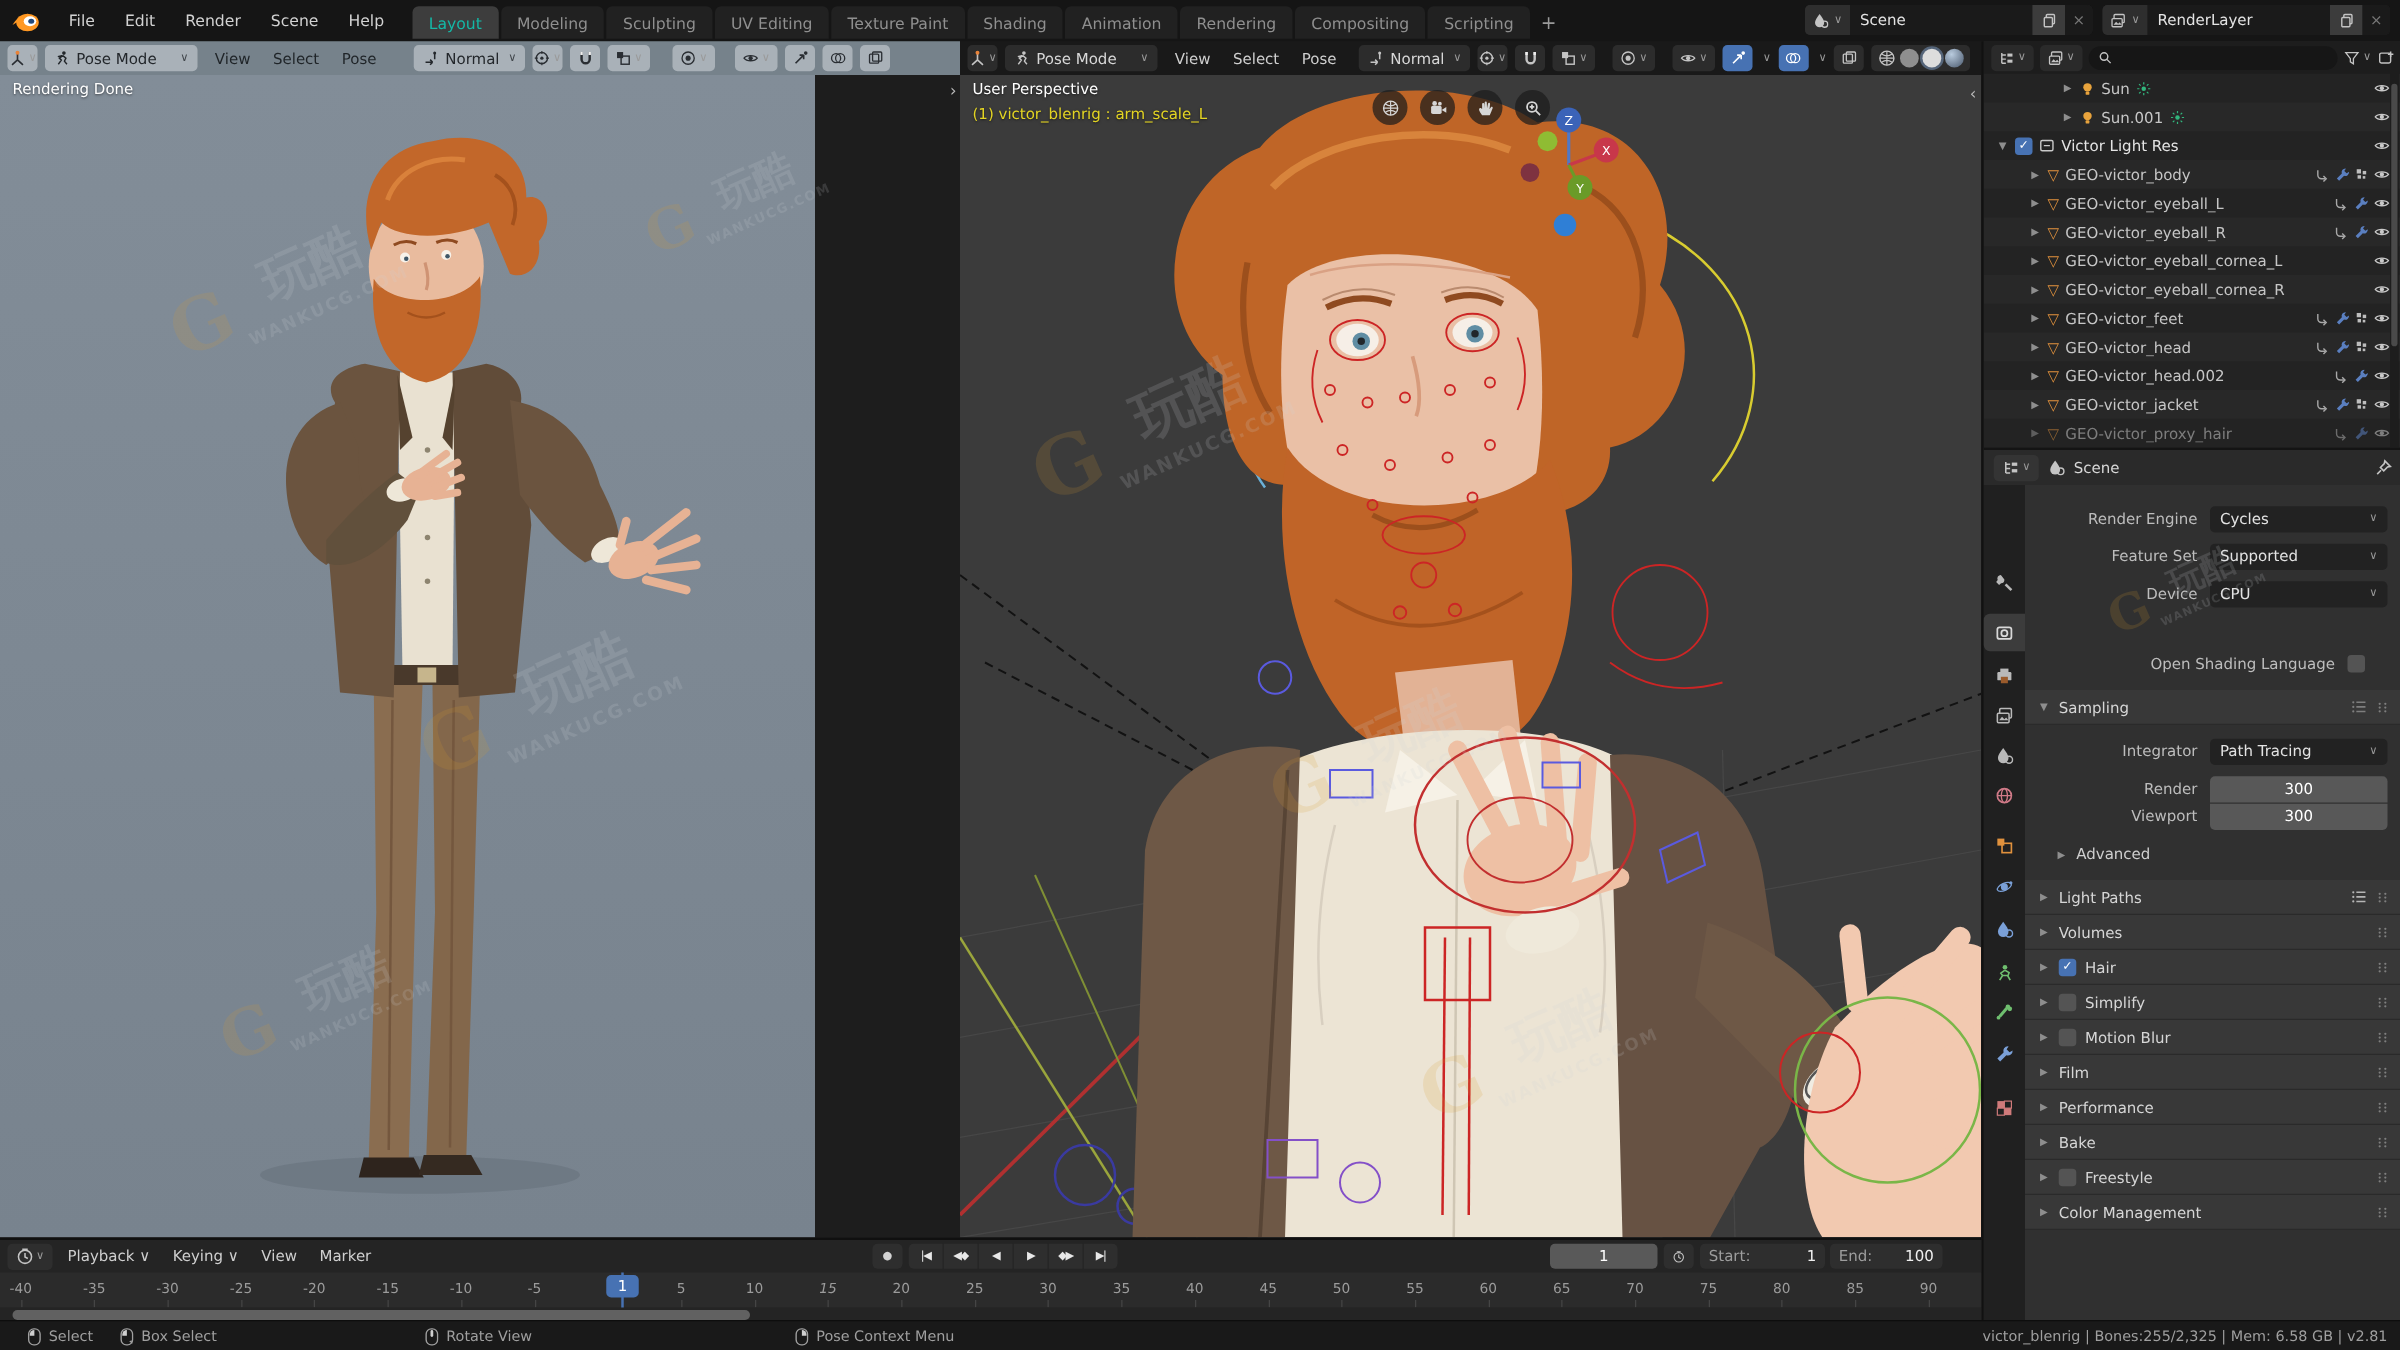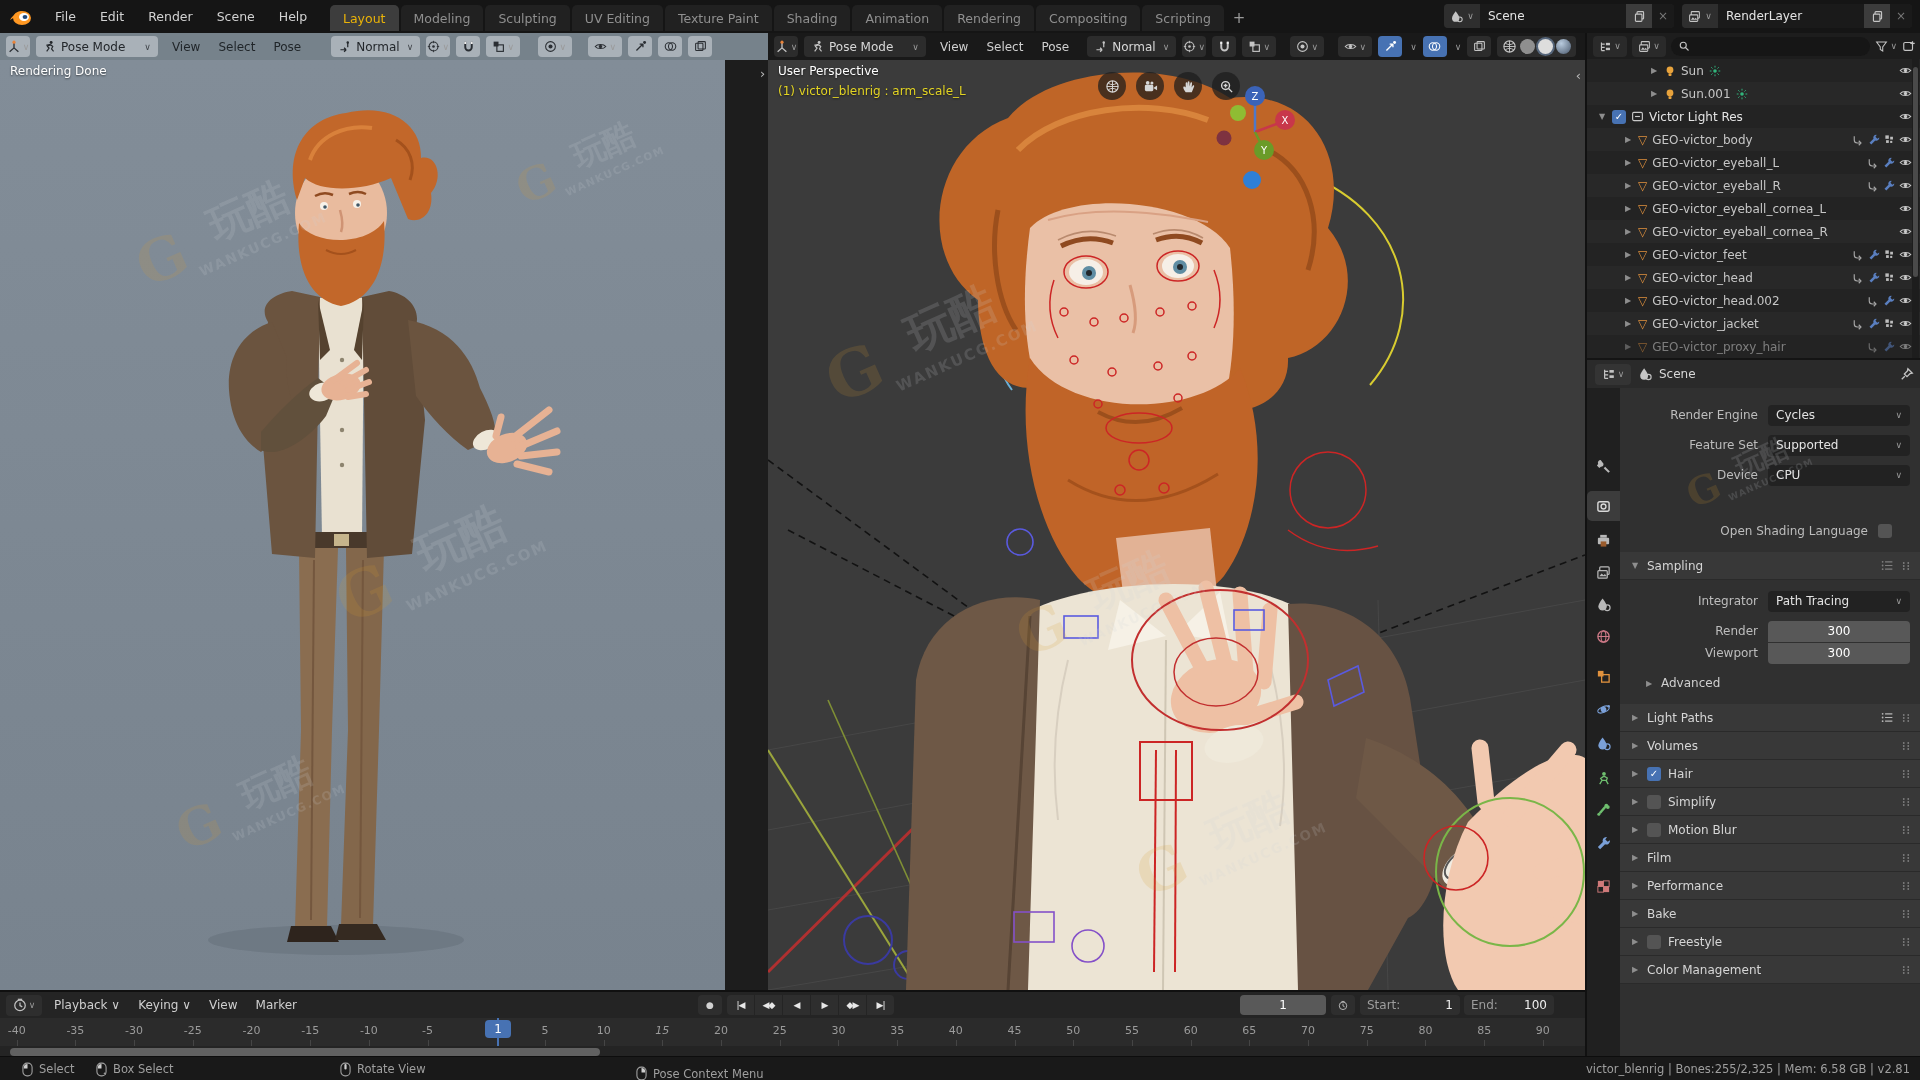--- a/index.html
+++ b/index.html
@@ -8,21 +8,21 @@
 .abs{position:absolute;}
 svg{display:block}
 .ic{color:#c4c4c4}
 
 #topbar{position:absolute;left:0;top:0;width:1920px;height:33px;background:#151515;display:flex;align-items:center;}
 #logo{width:26px;height:20px;margin-left:8px;}
 #menus{display:flex;margin-left:10px;gap:2px;}
 .menu-item{padding:4px 11px;border-radius:4px;color:#d2d2d2;font-size:12.5px;}
 #tabs{position:absolute;left:330px;top:5px;display:flex;gap:2px;}
 .tab{height:26px;padding:0 13px;display:flex;align-items:center;border-radius:5px 5px 0 0;background:#212121;color:#8f8f8f;font-size:12.5px;}
-.tab.active{background:#3d3d3d;color:#eab308;}
+.tab.active{background:#3d3d3d;color:#14b8a6;}
 .tab-add{height:26px;width:26px;display:flex;align-items:center;justify-content:center;color:#9a9a9a;font-size:15px;}
 .idsel{position:absolute;top:4px;height:24px;display:flex;align-items:center;background:#232323;border-radius:4px;}
 .idsel .icbtn{width:36px;height:24px;background:#2e2e2e;border-radius:4px 0 0 4px;display:flex;align-items:center;justify-content:center;gap:2px;}
 .idsel .name{flex:1;padding:0 8px;color:#e4e4e4;background:#1a1a1a;height:24px;display:flex;align-items:center;}
 .idsel .copy{width:26px;height:24px;background:#3c3c3c;display:flex;align-items:center;justify-content:center;}
 .idsel .xx{width:22px;height:24px;display:flex;align-items:center;justify-content:center;color:#777;border-radius:0 4px 4px 0;background:#1a1a1a;}
 .dd{font-size:9px;color:#9a9a9a;margin-left:2px;}
 
 .vph{position:absolute;height:27px;display:flex;align-items:center;gap:6px;padding:0 6px;}
 #vph-left{left:0;top:33px;width:768px;background:#76828b;}
@@ -35,21 +35,21 @@
 .hmenu.light span{color:#1f2428;}
 .iconbtn{width:24px;height:21px;border-radius:4px;display:flex;align-items:center;justify-content:center;background:#2c2c2c;}
 .iconbtn.light{background:#a9b1b8;color:#2a2e33;}
 .iconbtn.on{background:#4772b3;color:#fff;}
 .balls{display:flex;align-items:center;gap:3px;background:#2c2c2c;border-radius:4px;padding:0 5px;height:21px;}
 .ball{width:15px;height:15px;border-radius:50%;}
 .ball.solid{background:#8f8f8f;}
 .ball.mat{background:#dddddd;box-shadow:0 0 0 2px #55657a;}
 .ball.rend{background:radial-gradient(circle at 35% 30%,#b9cbde,#49586c);}
 
-#vp-left{position:absolute;left:0;top:60px;width:725px;height:930px;background:#7e8994;overflow:hidden;}
+#vp-left{position:absolute;left:0;top:60px;width:652px;height:930px;background:#7e8994;overflow:hidden;}
 #vp-right{position:absolute;left:768px;top:60px;width:817px;height:930px;background:#3b3b3b;overflow:hidden;}
 .vp-label{position:absolute;color:#fff;text-shadow:0 1px 2px rgba(0,0,0,.55);font-size:12px;}
 .vp-label.yellow{color:#e3d423;}
 .navbtn{position:absolute;width:28px;height:28px;border-radius:50%;background:rgba(28,28,28,.72);display:flex;align-items:center;justify-content:center;color:#d6d6d6;}
 .chev{position:absolute;color:#bbb;font-size:13px;}
 
 #sidebar{position:absolute;left:1585px;top:33px;width:335px;height:1023px;background:#262626;border-left:2px solid #111;}
 #outliner-head{position:absolute;left:0;top:0;width:335px;height:26px;background:#1d1d1d;display:flex;align-items:center;gap:5px;padding:0 6px;}
 #outliner-search{flex:1;height:19px;background:#161616;border-radius:10px;display:flex;align-items:center;padding:0 7px;color:#888;}
 #outliner-rows{position:absolute;left:0;top:26px;width:333px;height:299px;background:#232323;overflow:hidden;}
@@ -1396,21 +1396,21 @@
           </svg>
           <span>Box Select</span>
         </span>
         <span class="hint" style="left: 340px;">
           <svg width="11" height="15" viewBox="0 0 12 16">
             <rect x="1" y="1" width="10" height="14" rx="4.5" fill="none" stroke="#9f9f9f" stroke-width="1.2"></rect>
             <rect x="4.8" y="2" width="2.4" height="6" rx="1.2" fill="#cfcfcf"></rect>
           </svg>
           <span>Rotate View</span>
         </span>
-        <span class="hint" style="left: 636px; align-items: flex-end;">
+        <span class="hint" style="left: 636px;">
           <svg width="11" height="15" viewBox="0 0 12 16">
             <rect x="1" y="1" width="10" height="14" rx="4.5" fill="none" stroke="#9f9f9f" stroke-width="1.2"></rect>
             <path d="M10 6V6a4 4 0 0 0-4-4v5h4z" fill="#cfcfcf"></path>
           </svg>
           <span>Pose Context Menu</span>
         </span>
       </div>
   <div id="sb-info">victor_blenrig | Bones:255/2,325  | Mem: 6.58 GB | v2.81</div>
 </div>
 

